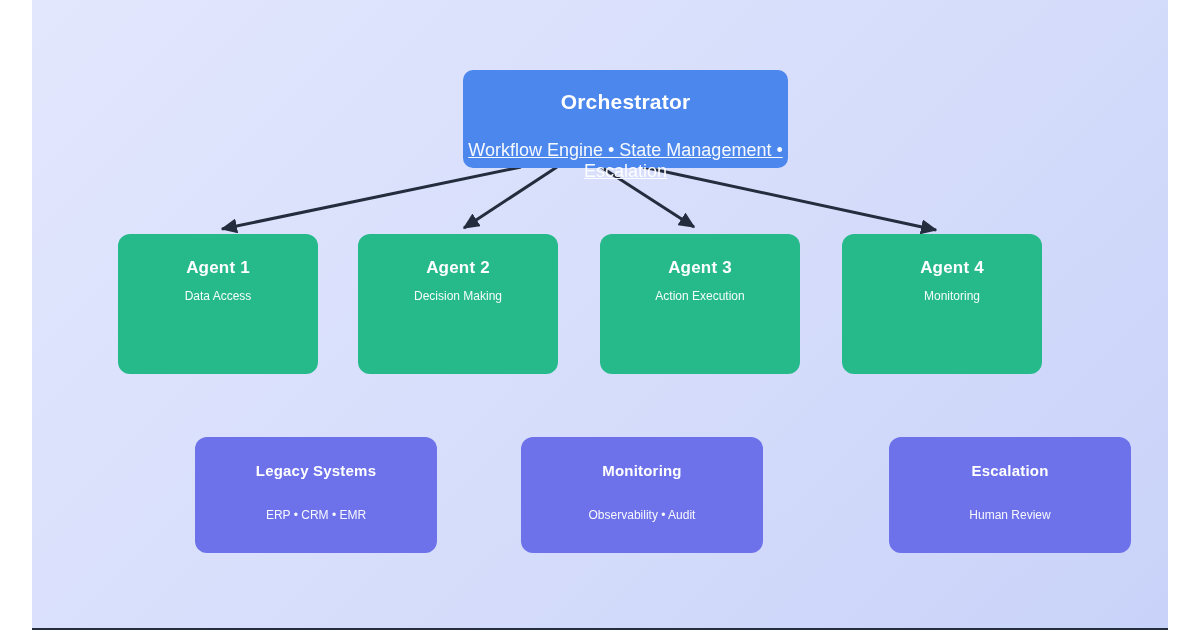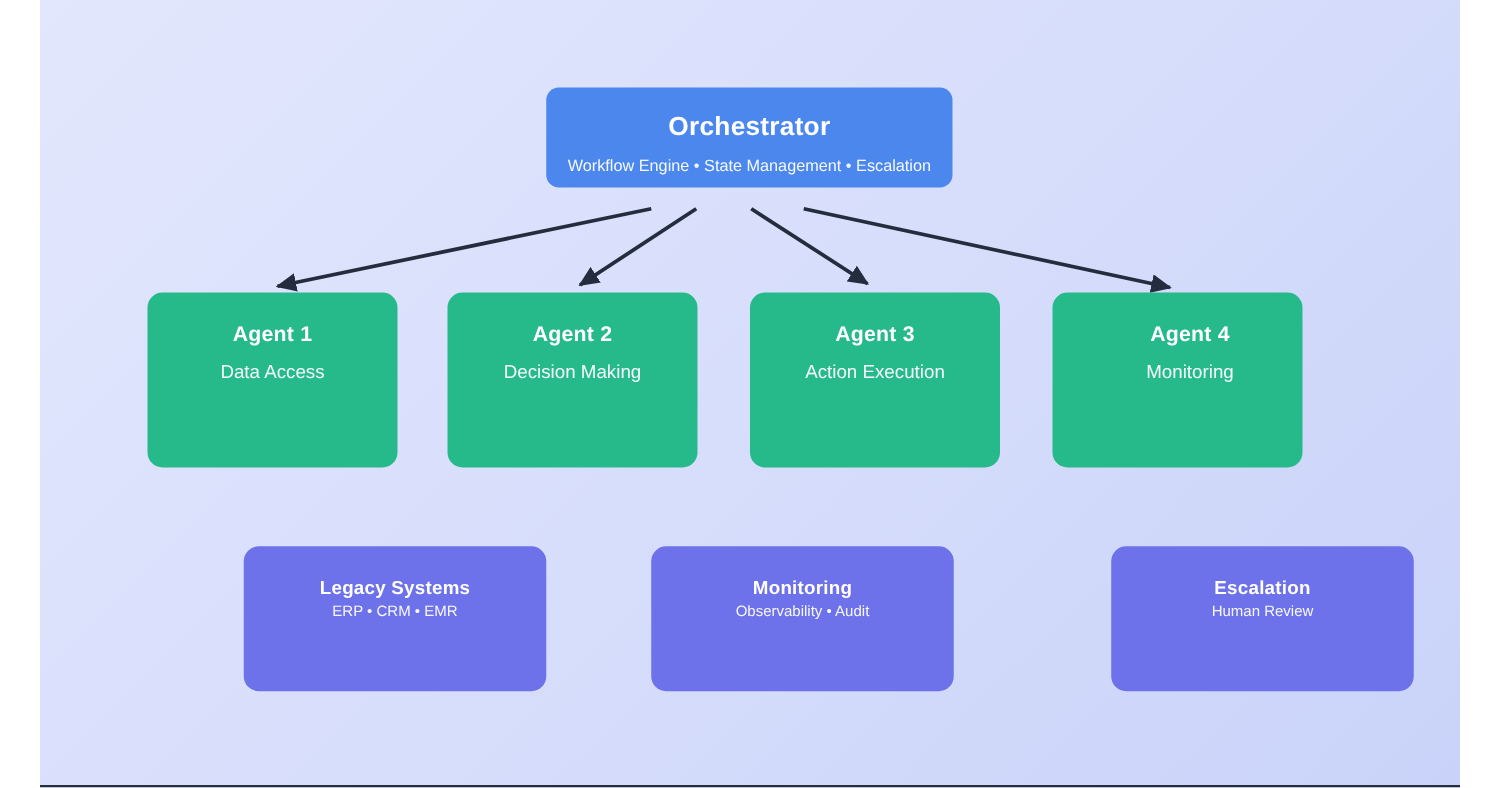--- a/index.html
+++ b/index.html
@@ -35,56 +35,56 @@
     box-sizing: border-box;
   }
   .node .title {
     font-weight: bold;
     letter-spacing: 0.2px;
   }
   .node .subtitle {
     color: rgba(255,255,255,0.95);
   }
   .orchestrator {
-    left: 437px;
+    left: 463px;
     top: 70px;
     width: 325px;
-    height: 80px;
+    height: 98px;
     background: var(--orchestrator);
     border-radius: 10px;
     padding-top: 20px;
   }
   .orchestrator .title { font-size: 21px; }
-  .orchestrator .subtitle { font-size: 13px; margin-top: 11px; }
+  .orchestrator .subtitle { font-size: 18px; margin-top: 26px; text-decoration: underline; }
 
   .agent {
     top: 234px;
     width: 200px;
     height: 140px;
     background: var(--agent);
     border-radius: 12px;
     padding-top: 24px;
   }
   .agent .title { font-size: 17px; }
-  .agent .subtitle { font-size: 15px; margin-top: 11px; }
+  .agent .subtitle { font-size: 12px; margin-top: 11px; }
   .agent-0 { left: 118px; }
   .agent-1 { left: 358px; }
   .agent-2 { left: 600px; }
   .agent-3 { left: 842px; padding-left: 20px; }
 
   .support {
     top: 437px;
     width: 242px;
     height: 116px;
     background: var(--support);
     border-radius: 12px;
     padding-top: 25px;
   }
   .support .title { font-size: 15px; }
-  .support .subtitle { font-size: 12px; margin-top: 3px; }
+  .support .subtitle { font-size: 12px; margin-top: 29px; }
   .support-0 { left: 195px; }
   .support-1 { left: 521px; }
   .support-2 { left: 889px; }
 
   svg.connectors {
     position: absolute;
     left: 0;
     top: 0;
     width: 1200px;
     height: 630px;

